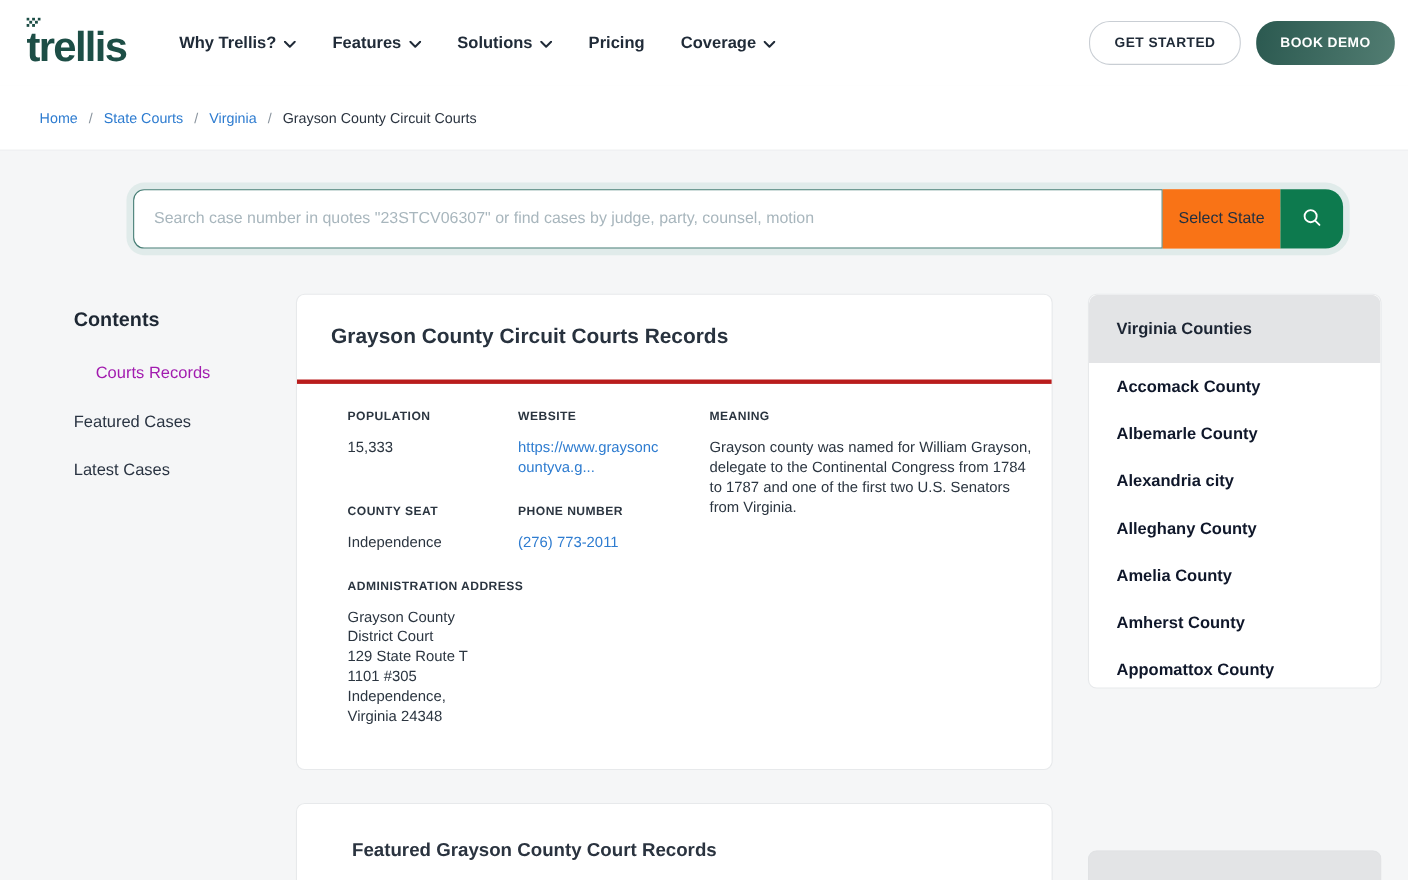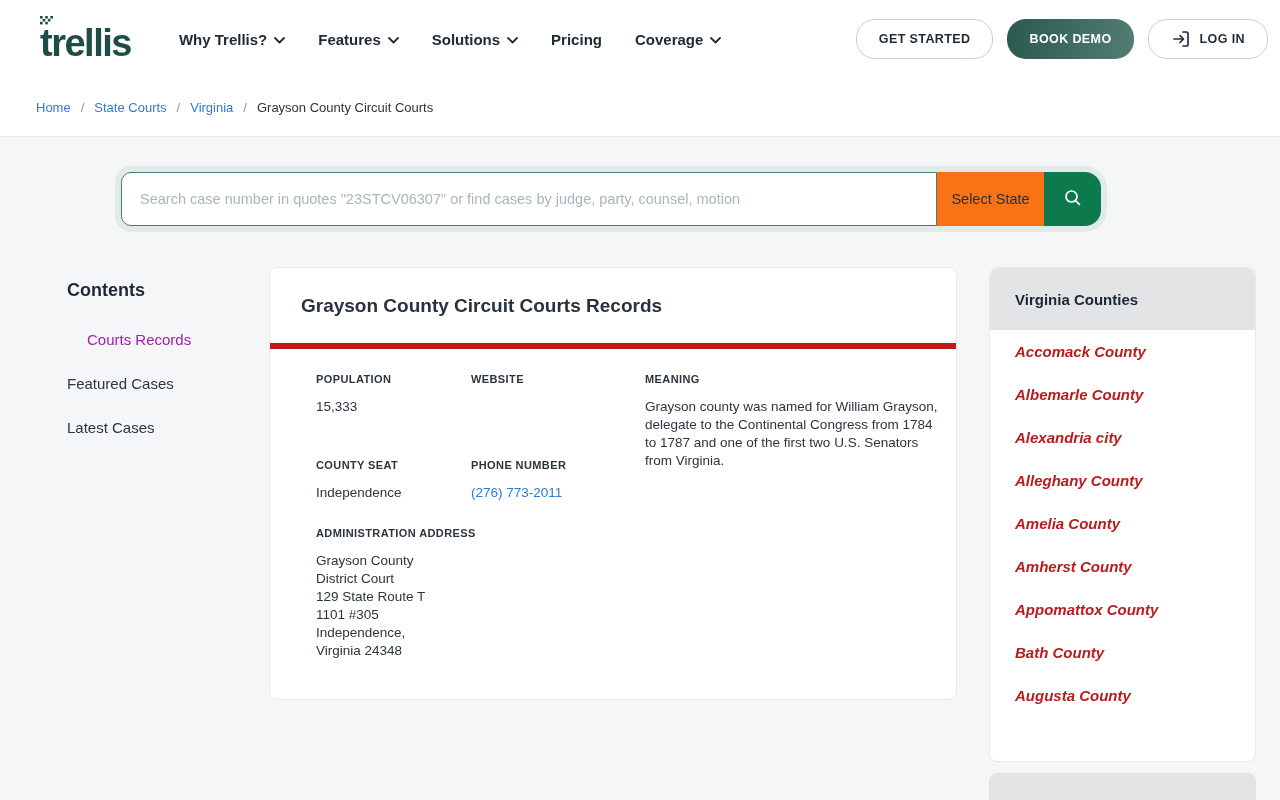--- a/index.html
+++ b/index.html
@@ -10,21 +10,21 @@
     overflow:hidden;
     color:#2b3440;
   }
   .page { position:relative; width:1280px; height:800px; }
 
   
   .topbar {
     position:absolute; top:0; left:0; width:1280px; height:78px;
     background:#ffffff; display:flex; align-items:center; z-index:3;
   }
-  .logo { position:relative; margin-left:40px; padding-top:8px;
+  .logo { position:relative; margin-left:24px; padding-top:8px;
     font-size:38px; font-weight:bold; color:#1d4e46; letter-spacing:-1.5px; cursor:pointer; }
   .logo-icon { position:absolute; top:2px; left:0px; line-height:0; }
   .main-nav { display:flex; align-items:center; margin-left:48px; gap:33px; }
   .nav-item { display:flex; align-items:center; gap:7px; font-size:15px; color:#202b38; cursor:pointer; white-space:nowrap;font-weight:bold; }
   .chev { line-height:0; margin-top:2px; }
   .header-actions { margin-left:auto; margin-right:12px; display:flex; align-items:center; gap:14px; }
   .pill { height:40px; border-radius:19px; display:flex; align-items:center; justify-content:center;
     font-size:12.5px; font-weight:bold; letter-spacing:0.4px; color:#1f2a37; cursor:pointer; background:#fff;
     border:1px solid #c9ced4; padding:0 22px; white-space:nowrap; }
   .pill.filled { border:none; color:#ffffff; background:linear-gradient(100deg,#2b5950 0%,#527d72 100%); }
@@ -35,21 +35,21 @@
     position:absolute; top:78px; left:0; width:1280px; height:59px; background:#ffffff;
     border-bottom:1px solid #ebedee; display:flex; align-items:center; padding-left:36px; z-index:2;
     font-size:13px;
   }
   .crumb-link { color:#2e7cd0; cursor:pointer; text-decoration:none; }
   .crumb-sep { color:#8a949e; margin:0 10px; }
   .crumb-current { color:#2b3440; }
 
   
   .search-row {
-    position:absolute; top:172px; left:121px; width:980px; height:54px;
+    position:absolute; top:172px; left:121px; width:1100px; height:54px;
     display:flex; border-radius:10px 16px 16px 10px;
     box-shadow:0 0 0 6px rgba(120,178,168,0.16);
   }
   .search-input {
     flex:1; height:54px; border:1px solid #457d74; border-radius:10px 0 0 10px;
     background:#fff; padding:0 18px; font-size:14.5px; color:#2b3440; outline:none;
     font-family:"Liberation Sans", sans-serif;
   }
   .search-input::placeholder { color:#a8b6bd; }
   .select-state { width:107px; background:#f97316; display:flex; align-items:center; justify-content:center;
@@ -59,38 +59,38 @@
 
   
   .contents { position:absolute; top:280px; left:67px; width:170px; }
   .contents-title { font-size:18px; font-weight:bold; color:#1e2834; margin-bottom:30px; }
   .contents-item { font-size:15px; color:#2a3442; margin-bottom:27px; cursor:pointer; }
   .contents-item.active { color:#a21caf;margin-left:20px; }
 
   
   .card { position:absolute; background:#ffffff; border:1px solid #e7e9eb; border-radius:8px; }
   .main-card { top:267px; left:269px; width:688px; height:433px; }
-  .card-head { height:81px; border-bottom:6px solid #b91c1c; display:flex; align-items:center; padding-left:31px; }
+  .card-head { height:81px; border-bottom:4px solid #b91c1c; display:flex; align-items:center; padding-left:31px; }
   .card-title { font-size:19px; font-weight:bold; color:#28323e; }
   .f-label { position:absolute; font-size:11px; font-weight:bold; letter-spacing:0.4px; color:#2b3540; }
   .f-value { position:absolute; font-size:13.5px; color:#2b3540; line-height:18px; }
   .link { color:#2e7cd0; cursor:pointer; text-decoration:none; }
   .wrap-url { width:134px; word-break:break-all; }
   .meaning { width:298px; }
   .address { white-space:pre-line; }
 
   .featured-card { top:730px; left:269px; width:688px; height:71px; border-radius:8px 8px 0 0; }
   .featured-title { padding:32px 0 0 50px; font-size:17px; font-weight:bold; color:#2a333f; }
 
   
-  .counties-card { top:267px; left:989px; width:267px; height:495px; overflow:hidden; }
+  .counties-card { top:267px; left:989px; width:267px; height:359px; overflow:hidden; }
   .counties-head { height:62px; background:#e3e4e6; border-radius:8px 8px 0 0;
     display:flex; align-items:center; padding-left:25px; font-size:15px; font-weight:bold; color:#1c2533; }
   .county-item { height:43px; display:flex; align-items:center; padding-left:25px;
-    font-size:15px; font-weight:bold; color:#b91c1c; cursor:pointer;font-style:italic; }
+    font-size:15px; font-weight:bold; color:#0f172a; cursor:pointer; }
   .bottom-gray { position:absolute; top:773px; left:989px; width:267px; height:27px;
     background:#e3e4e6; border:1px solid #e0e2e4; border-bottom:none; border-radius:8px 8px 0 0; }
 </style>
 </head>
 <body>
 
 <div class="page">
 
   <div class="topbar">
     <div class="logo">
@@ -134,30 +134,20 @@
         <span>Coverage</span>
         <span class="chev"><svg width="11" height="7" viewBox="0 0 11 7">
               <path d="M1 1l4.5 4.5L10 1" fill="none" stroke="#202b38" stroke-width="1.8" stroke-linecap="round" stroke-linejoin="round"></path>
             </svg></span>
       </div>
     </nav>
 
     <div class="header-actions">
       <button class="pill">GET STARTED</button>
       <button class="pill filled">BOOK DEMO</button>
-      <button class="pill">
-        <span class="btn-icon">
-          <svg width="20" height="20" viewBox="0 0 20 20" fill="none" stroke="#232e3d" stroke-width="1.7" stroke-linecap="round" stroke-linejoin="round">
-            <path d="M12 3h3.2A1.8 1.8 0 0 1 17 4.8v10.4a1.8 1.8 0 0 1-1.8 1.8H12"></path>
-            <path d="M3 10h9"></path>
-            <path d="M9 6.5L12.5 10 9 13.5"></path>
-          </svg>
-        </span>
-        <span>LOG IN</span>
-      </button>
     </div>
   </div>
 
   <div class="breadcrumb-bar">
     <a class="crumb-link">Home</a>
     <span class="crumb-sep">/</span>
     <a class="crumb-link">State Courts</a>
     <span class="crumb-sep">/</span>
     <a class="crumb-link">Virginia</a>
     <span class="crumb-sep">/</span>
@@ -186,39 +176,43 @@
 
   <div class="card main-card">
     <div class="card-head">
       <div class="card-title">Grayson County Circuit Courts Records</div>
     </div>
 
     <div class="f-label" style="left:46px; top:105px;">POPULATION</div>
     <div class="f-value" style="left:46px; top:130px;">15,333</div>
 
     <div class="f-label" style="left:201px; top:105px;">WEBSITE</div>
+    <a class="f-value link wrap-url" style="left:201px; top:130px;">https://www.graysoncountyva.g...</a>
 
     <div class="f-label" style="left:375px; top:105px;">MEANING</div>
     <div class="f-value meaning" style="left:375px; top:130px;">Grayson county was named for William Grayson, delegate to the Continental Congress from 1784 to 1787 and one of the first two U.S. Senators from Virginia.</div>
 
     <div class="f-label" style="left:46px; top:191px;">COUNTY SEAT</div>
     <div class="f-value" style="left:46px; top:216px;">Independence</div>
 
     <div class="f-label" style="left:201px; top:191px;">PHONE NUMBER</div>
     <a class="f-value link" style="left:201px; top:216px;">(276) 773-2011</a>
 
     <div class="f-label" style="left:46px; top:259px;">ADMINISTRATION ADDRESS</div>
     <div class="f-value address" style="left:46px; top:284px;">Grayson County
 District Court
 129 State Route T
 1101 #305
 Independence,
 Virginia 24348</div>
   </div>
 
+  <div class="card featured-card">
+    <div class="featured-title">Featured Grayson County Court Records</div>
+  </div>
 
   <div class="card counties-card">
     <div class="counties-head">Virginia Counties</div>
     <div class="county-item">Accomack County</div>
     <div class="county-item">Albemarle County</div>
     <div class="county-item">Alexandria city</div>
     <div class="county-item">Alleghany County</div>
     <div class="county-item">Amelia County</div>
     <div class="county-item">Amherst County</div>
     <div class="county-item">Appomattox County</div>

